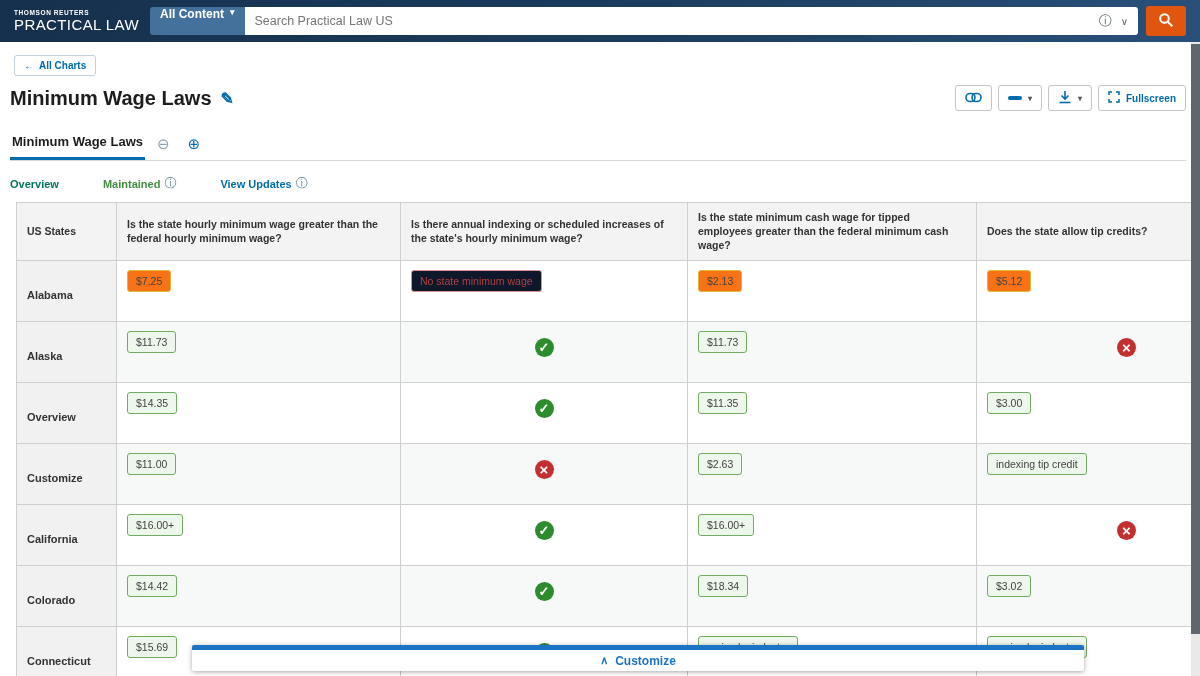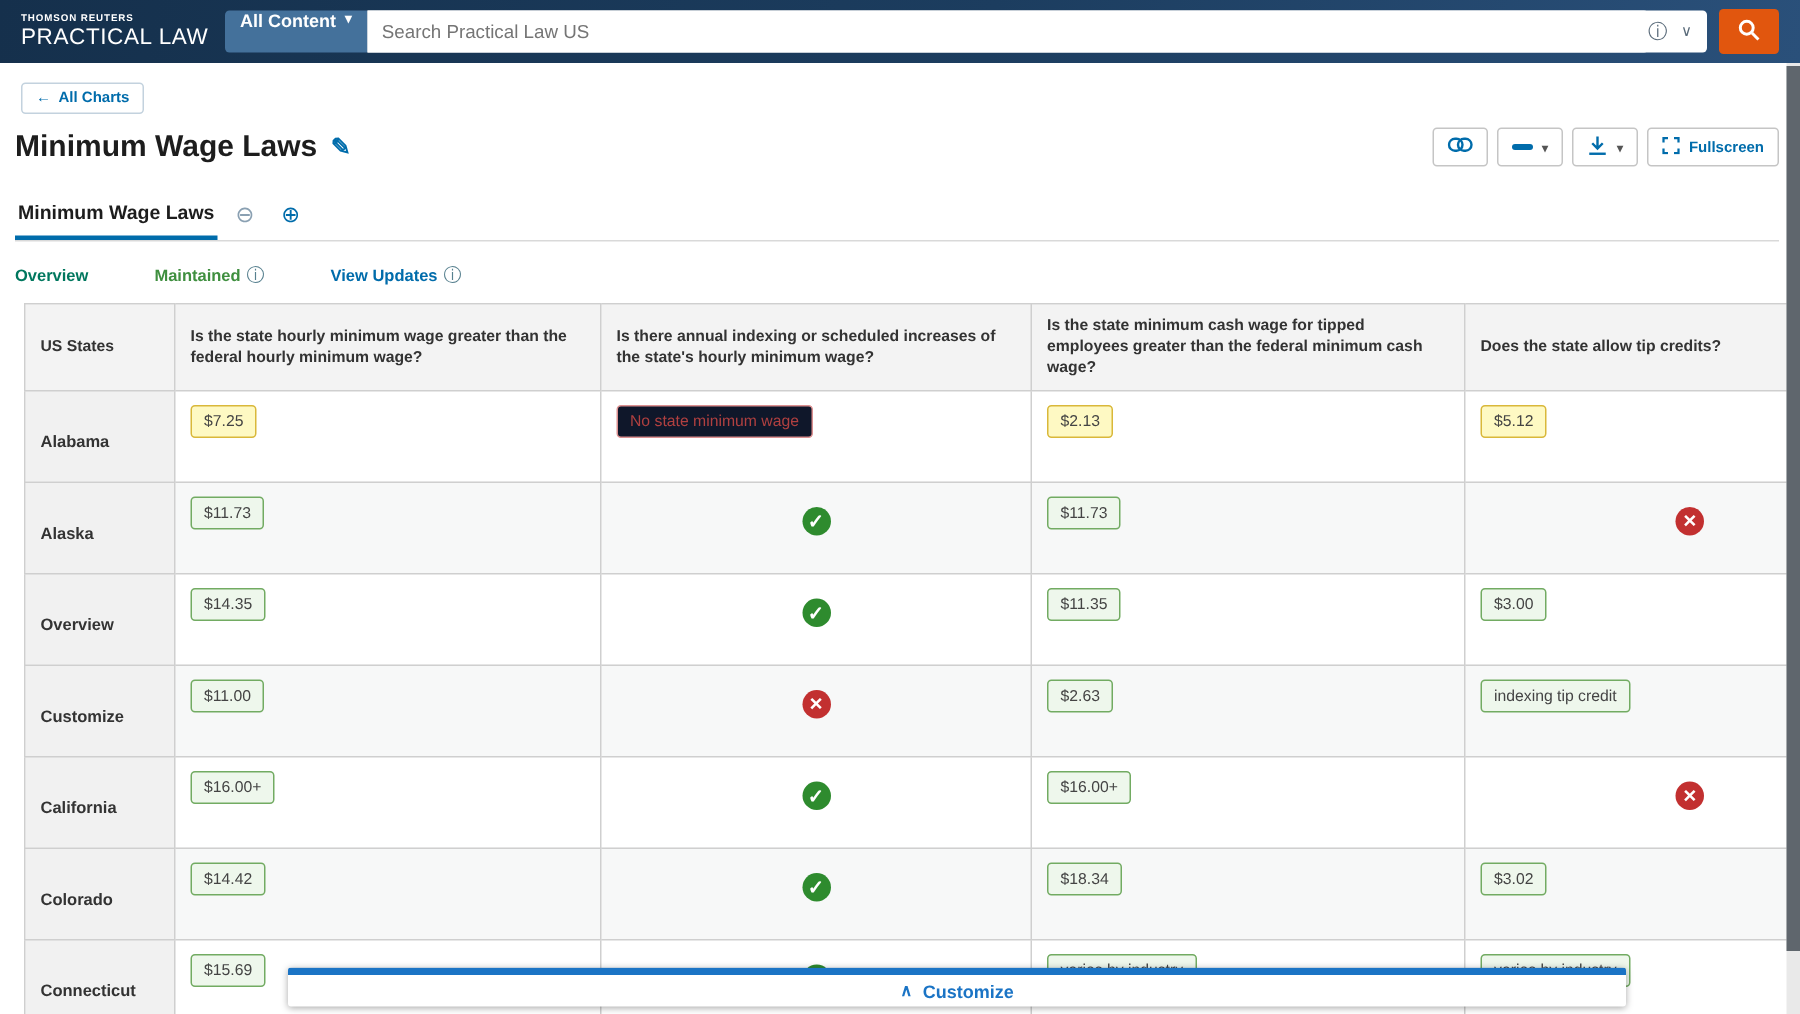--- a/index.html
+++ b/index.html
@@ -95,21 +95,21 @@
   }
   .grid tbody td { height: 61px; padding: 9px 10px; font-size: 10.5px; background: #fff; vertical-align: top; }
   .grid tbody td.state-cell { background: #f1f1f1; font-weight: bold; font-size: 11px; color: #333; padding-top: 28px; }
   .grid tbody tr:nth-child(even) td:not(.state-cell) { background: #f7f8f8; }
   .grid td.center { text-align: center; }
 
   .badge {
     display: inline-block; border-radius: 3px; padding: 4px 8px;
     font-size: 10.5px; color: #444; border: 1px solid; background: #fff; white-space: nowrap;
   }
-  .badge.yellow { background: #fef9c3; border-color: #d9b83a; }
+  .badge.yellow { background: #f97316; border-color: #d9b83a; }
   .badge.green  { background: #eef7ec; border-color: #72ab62; }
   .badge.red    { background: #0f172a; border-color: #dc9090; color: #b04040; }
 
   .mark {
     display: inline-flex; width: 19px; height: 19px; border-radius: 50%; color: #fff;
     align-items: center; justify-content: center; font-size: 13px; font-weight: bold; margin-top: 7px;
   }
   .mark.check { background: #2e8b2e; }
   .mark.cross { background: #c23030; font-size: 15px; }
 

